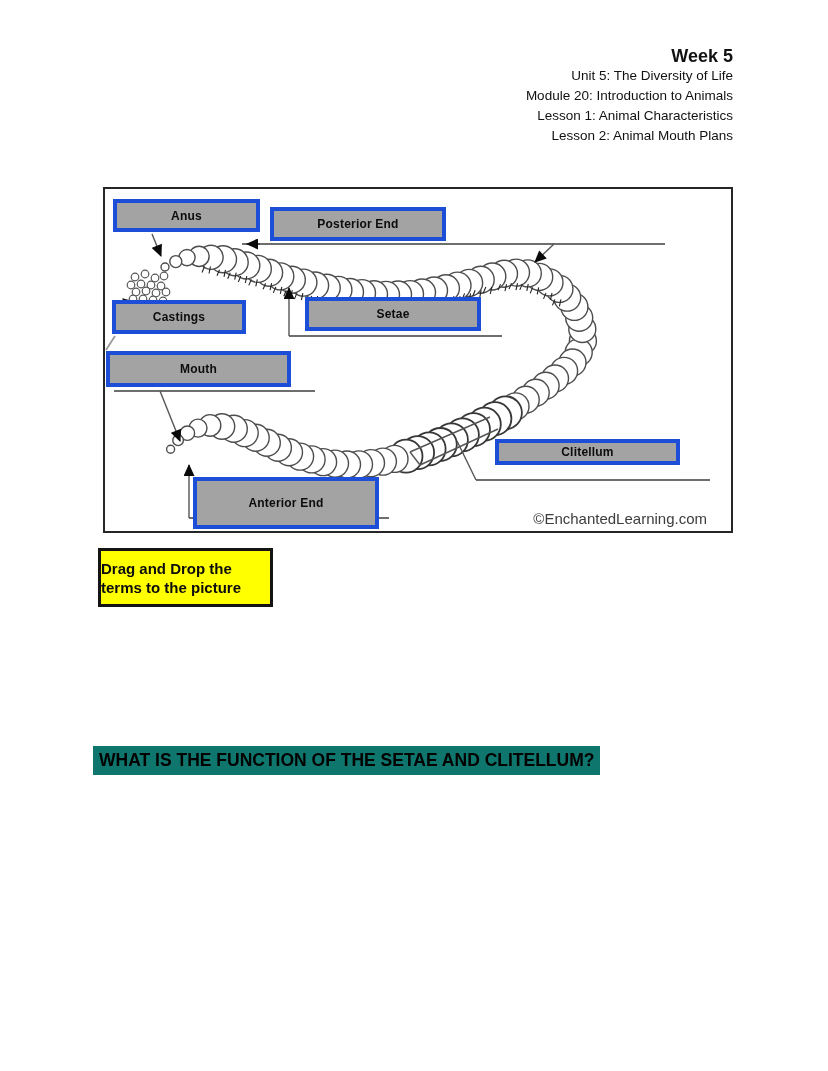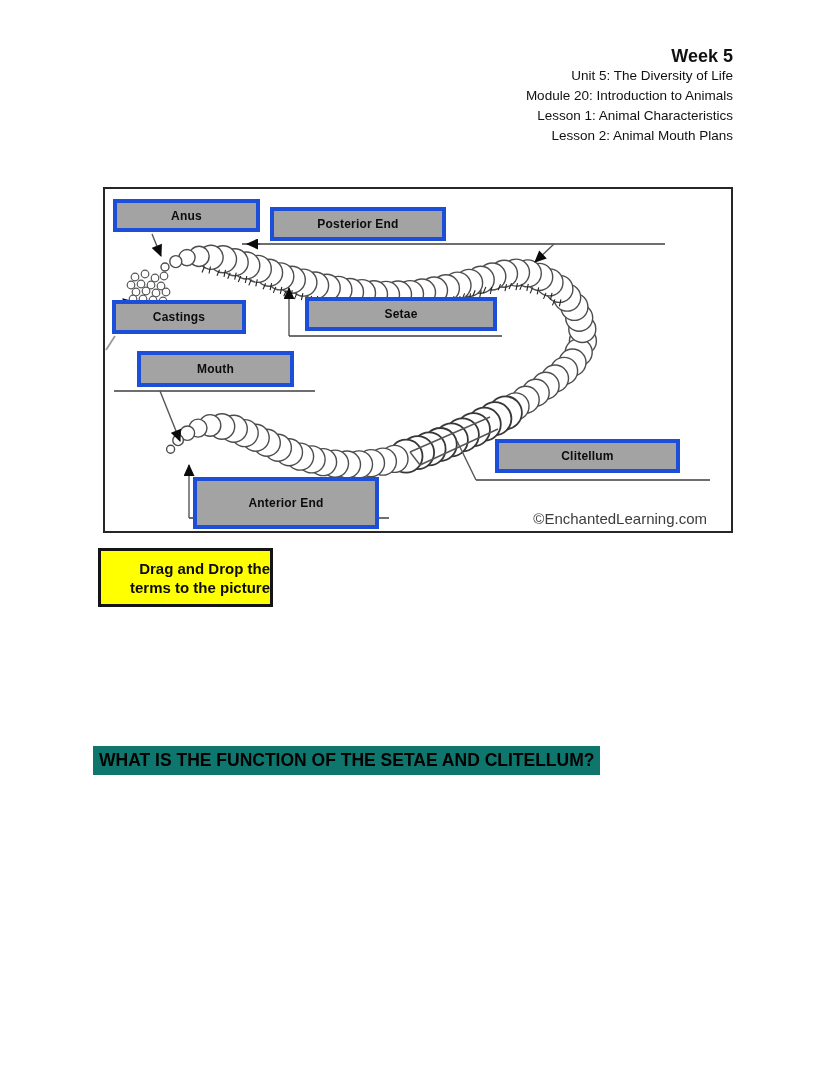--- a/index.html
+++ b/index.html
@@ -17,21 +17,21 @@
            border:2px solid #262626;background:#fff;box-sizing:border-box;}
   .diagram svg{position:absolute;left:0;top:0;width:626px;height:342px;}
   .term{position:absolute;background:#a3a3a3;border:4px solid #1d4ed8;
         box-sizing:border-box;display:flex;align-items:center;justify-content:center;
         font-weight:bold;font-size:12px;color:#0c0c0c;letter-spacing:.2px;cursor:grab;}
   .credit{position:absolute;right:24px;bottom:4px;font-size:15px;color:#3d3d3d;}
 
   
   .instruction{position:absolute;left:98px;top:548px;width:175px;height:59px;
                background:#ffff00;border:3px solid #141414;box-sizing:border-box;
-               display:flex;flex-direction:column;align-items:flex-end;justify-content:center;
+               display:flex;flex-direction:column;align-items:flex-start;justify-content:center;
                font-weight:bold;font-size:15px;line-height:19px;color:#0c0c0c;text-align:center;}
 
   
   .question{position:absolute;left:93px;top:746px;background:#0f766e;
             font-weight:bold;font-size:17.5px;color:#000;padding:4px 6px;white-space:nowrap;}
 </style>
 </head>
 <body>
 
 <div class="page">
@@ -235,23 +235,23 @@
         <line x1="371" y1="291" x2="352" y2="252" stroke="#555" stroke-width="1.4"></line>
         <line x1="305" y1="263" x2="385" y2="228" stroke="#555" stroke-width="1.4"></line>
         <line x1="315" y1="276" x2="393" y2="240" stroke="#555" stroke-width="1.4"></line>
         <line x1="305" y1="263" x2="315" y2="276" stroke="#555" stroke-width="1.4"></line>
       </g>
     </svg>
 
     <div class="term" style="left:8px;top:10px;width:147px;height:33px">Anus</div>
     <div class="term" style="left:165px;top:18px;width:176px;height:34px">Posterior End</div>
     <div class="term" style="left:7px;top:111px;width:134px;height:34px">Castings</div>
-    <div class="term" style="left:200px;top:108px;width:192px;height:34px">Setae</div>
-    <div class="term" style="left:32px;top:162px;width:157px;height:36px">Mouth</div>
-    <div class="term" style="left:390px;top:250px;width:185px;height:34px">Clitellum</div>
+    <div class="term" style="left:200px;top:108px;width:176px;height:34px">Setae</div>
+    <div class="term" style="left:1px;top:162px;width:185px;height:36px">Mouth</div>
+    <div class="term" style="left:390px;top:250px;width:185px;height:26px">Clitellum</div>
     <div class="term" style="left:88px;top:288px;width:186px;height:52px">Anterior End</div>
 
     <div class="credit">©EnchantedLearning.com</div>
   </div>
 
   <div class="instruction">
     <span>Drag and Drop the</span>
     <span>terms to the picture</span>
   </div>
 

